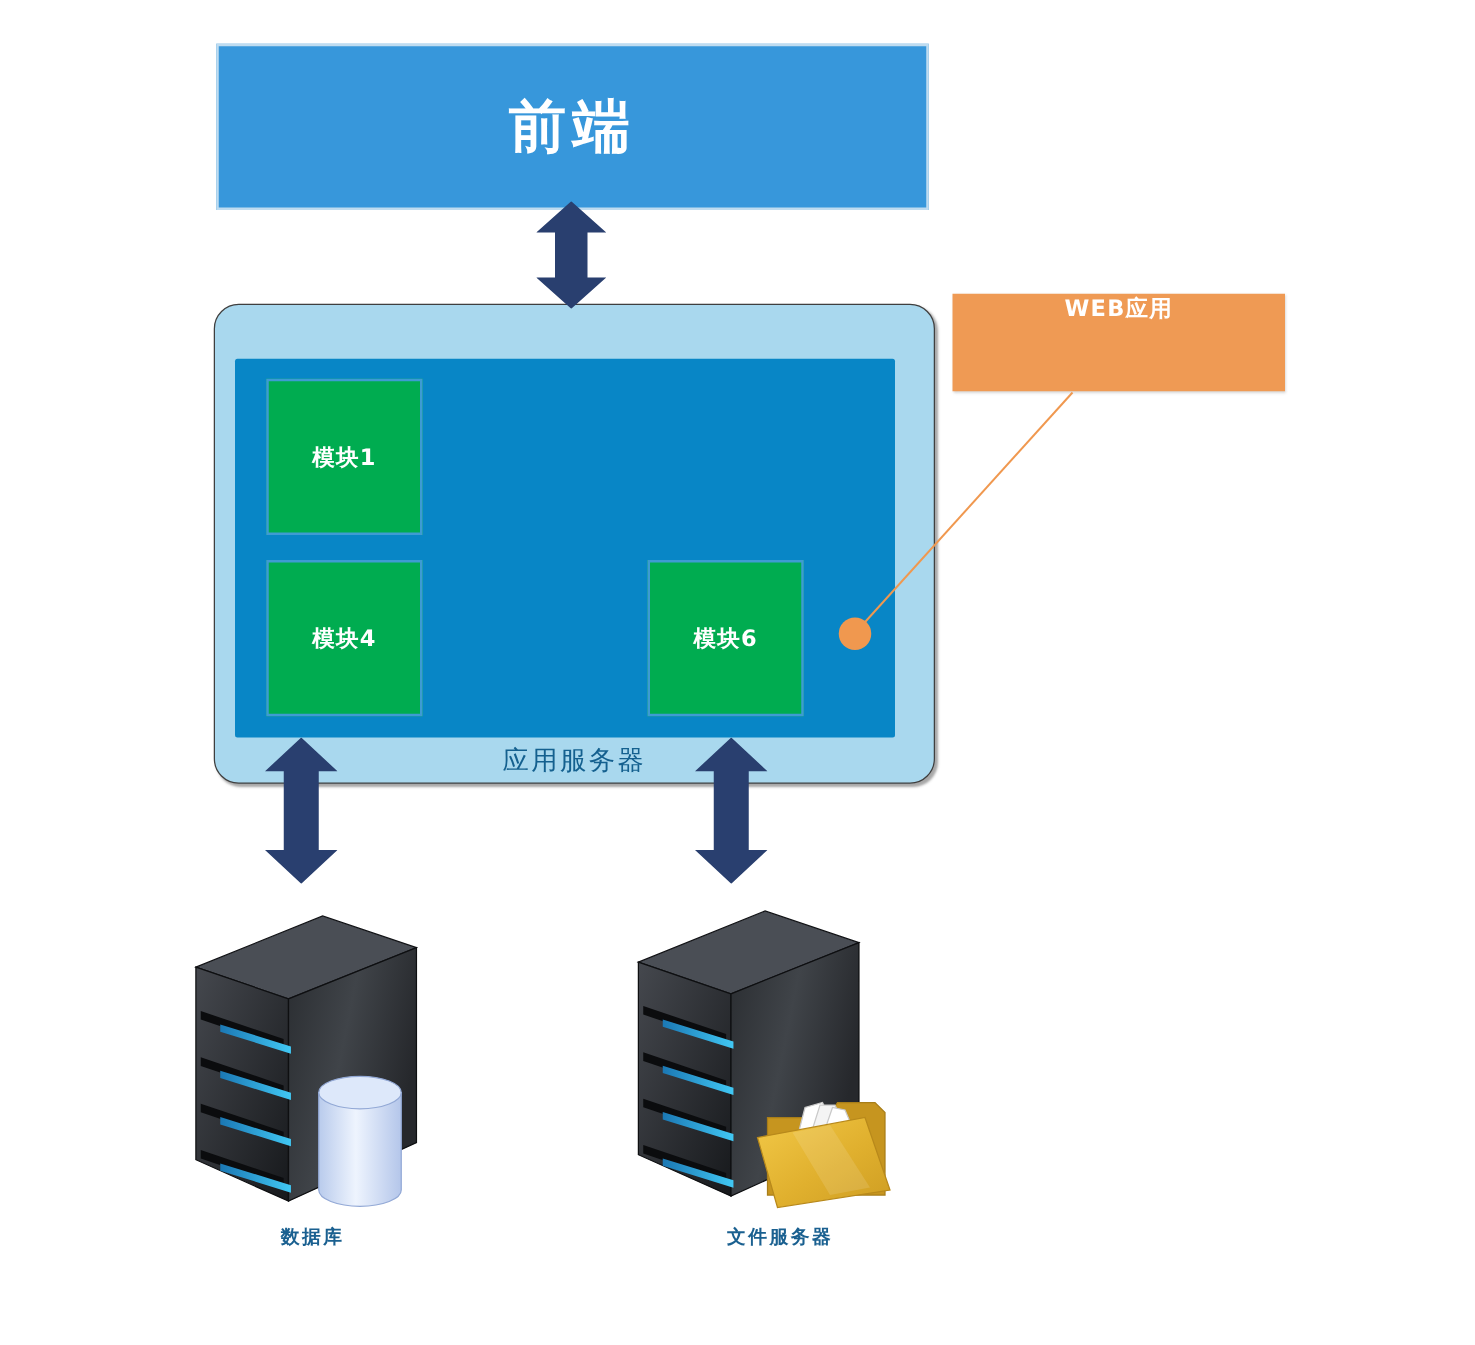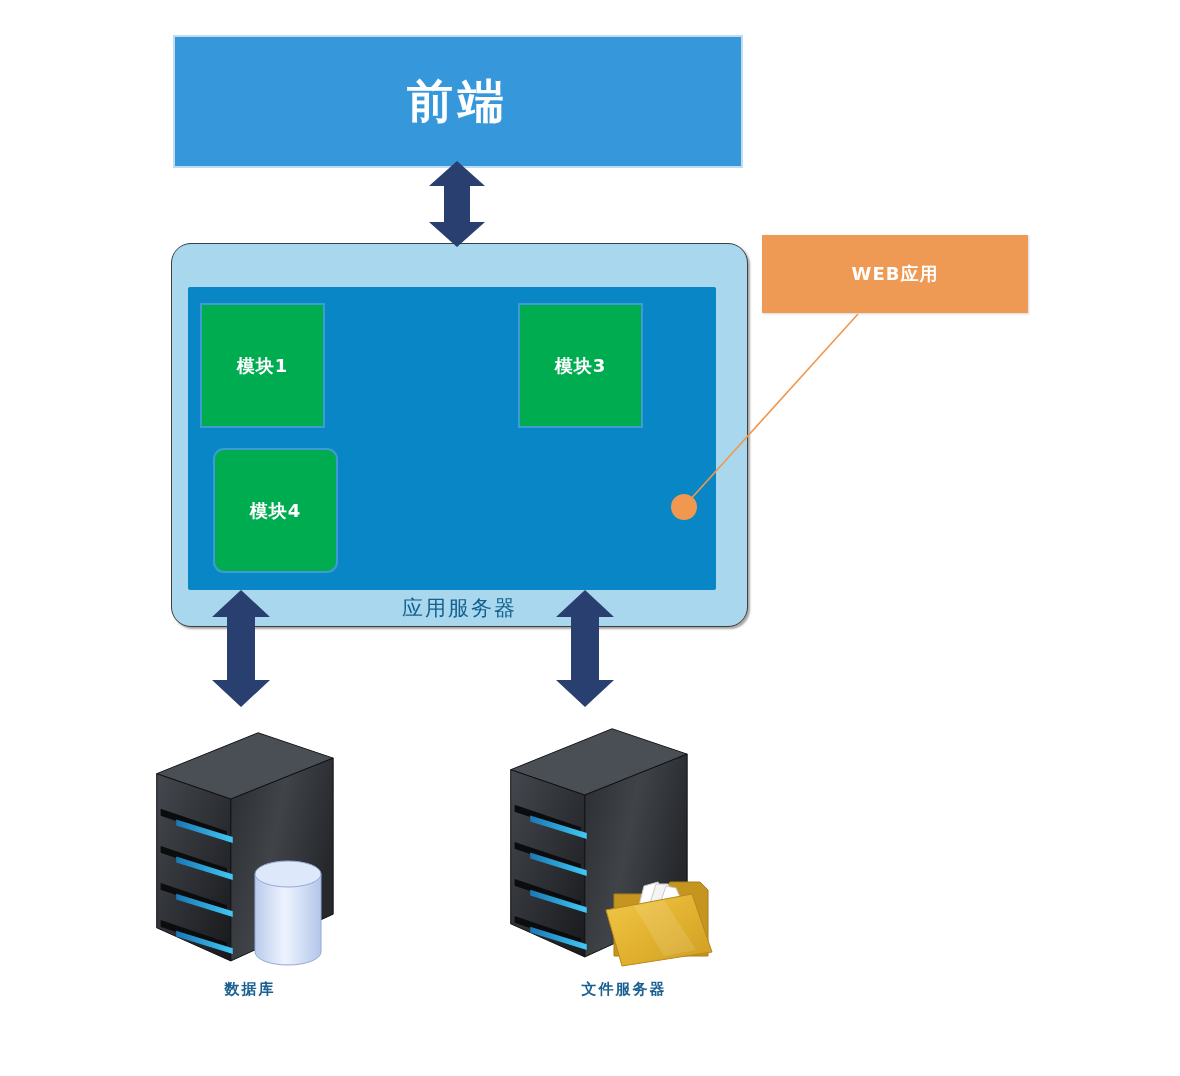--- a/index.html
+++ b/index.html
@@ -31,21 +31,21 @@
   }
   .module .lbl{color:#ffffff;font-size:18px;font-weight:700;letter-spacing:1px;}
   .appserver-label{
     position:absolute;left:171px;top:594px;width:577px;text-align:center;
     color:#14608F;font-size:21px;font-weight:400;letter-spacing:2px;
   }
 
   
   .callout{
     position:absolute;left:762px;top:235px;width:266px;height:78px;
-    background:#EF9A54;display:flex;align-items:center;justify-content:center;
+    background:#EF9A54;display:flex;justify-content:center;
     box-shadow:1px 1px 2px rgba(120,120,120,0.3);
   }
   .callout .lbl{color:#ffffff;font-size:18px;font-weight:700;letter-spacing:1px;}
 
   
   .arrow{position:absolute;z-index:5;}
 
   
   .overlay{position:absolute;left:0;top:0;width:1180px;height:1076px;pointer-events:none;z-index:6;}
 
@@ -65,28 +65,28 @@
     <span class="lbl">前端</span>
   </div>
 
   <svg class="arrow" style="left:429px;top:161px;" width="56" height="86" viewBox="0 0 56 86">
     <polygon points="28,0 56,25 41,25 41,61 56,61 28,86 0,61 15,61 15,25 0,25" fill="#293F6F"></polygon>
   </svg>
 
   <div class="container"></div>
   <div class="inner"></div>
 
-  <div class="module" style="left:200px;top:303px;text-align:center;">
+  <div class="module" style="left:213px;top:303px;text-align:center;">
     <span class="lbl">模块1</span>
   </div>
-  <div class="module" style="left:518px;top:303px;">
-    <span class="lbl">模块3</span>
+  <div class="module" style="left:213px;top:448px;">
+    <span class="lbl">模块4</span>
   </div>
-  <div class="module" style="left:213px;top:448px;border-radius:11px;">
-    <span class="lbl">模块4</span>
+  <div class="module" style="left:518px;top:448px;">
+    <span class="lbl">模块6</span>
   </div>
 
   <div class="appserver-label">应用服务器</div>
 
   <svg class="arrow" style="left:212px;top:590px;" width="58" height="117" viewBox="0 0 58 117">
     <polygon points="29,0 58,27 43,27 43,90 58,90 29,117 0,90 15,90 15,27 0,27" fill="#293F6F"></polygon>
   </svg>
   <svg class="arrow" style="left:556px;top:590px;" width="58" height="117" viewBox="0 0 58 117">
     <polygon points="29,0 58,27 43,27 43,90 58,90 29,117 0,90 15,90 15,27 0,27" fill="#293F6F"></polygon>
   </svg>

